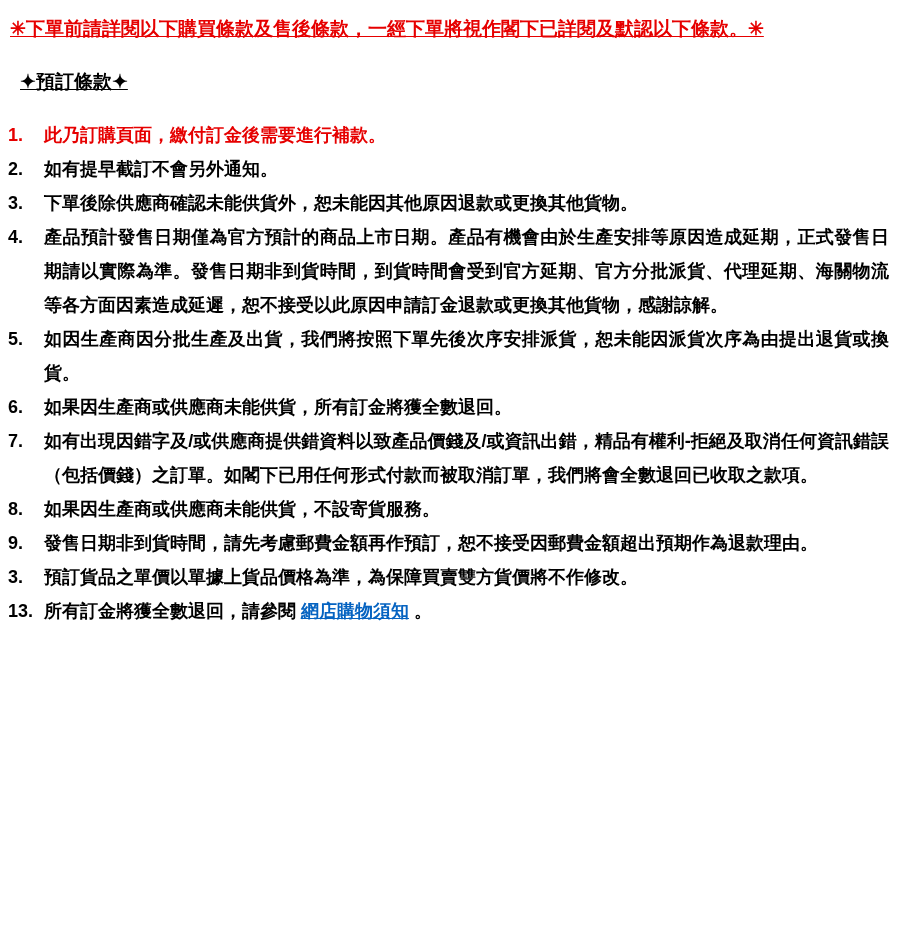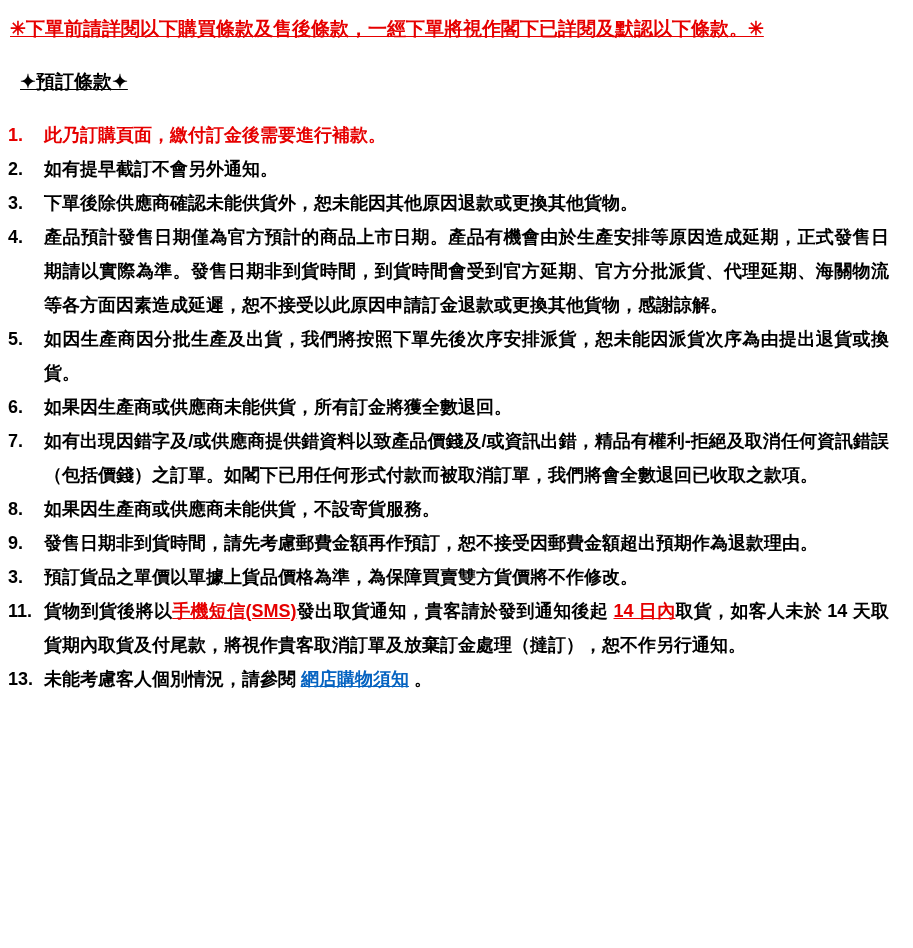--- a/index.html
+++ b/index.html
@@ -121,25 +121,21 @@
     <div class="term-item">
       <span class="num">9.</span>
       <div class="text">發售日期非到貨時間，請先考慮郵費金額再作預訂，恕不接受因郵費金額超出預期作為退款理由。</div>
     </div>
 
     <div class="term-item">
       <span class="num">3.</span>
       <div class="text">預訂貨品之單價以單據上貨品價格為準，為保障買賣雙方貨價將不作修改。</div>
     </div>
 
-    <div class="term-item">
-      <span class="num">11.</span>
-      <div class="text"><span>貨物到貨後將以</span><span class="red-ul">手機短信(SMS)</span><span>發出取貨通知，貴客請於發到通知後起 </span><span class="red-ul">14 日內</span><span>取貨，如客人未於 14 天取貨期內取貨及付尾款，將視作貴客取消訂單及放棄訂金處理（撻訂），恕不作另行通知。</span></div>
-    </div>
 
 
     <div class="term-item">
       <span class="num">13.</span>
-      <div class="text"><span>未能考慮客人個別情況，請參閱 </span><a class="link">網店購物須知</a><span> 。</span></div>
+      <div class="text"><span>所有訂金將獲全數退回，請參閱 </span><a class="link">網店購物須知</a><span> 。</span></div>
     </div>
 
   </div>
 </div>
 
 </body></html>

